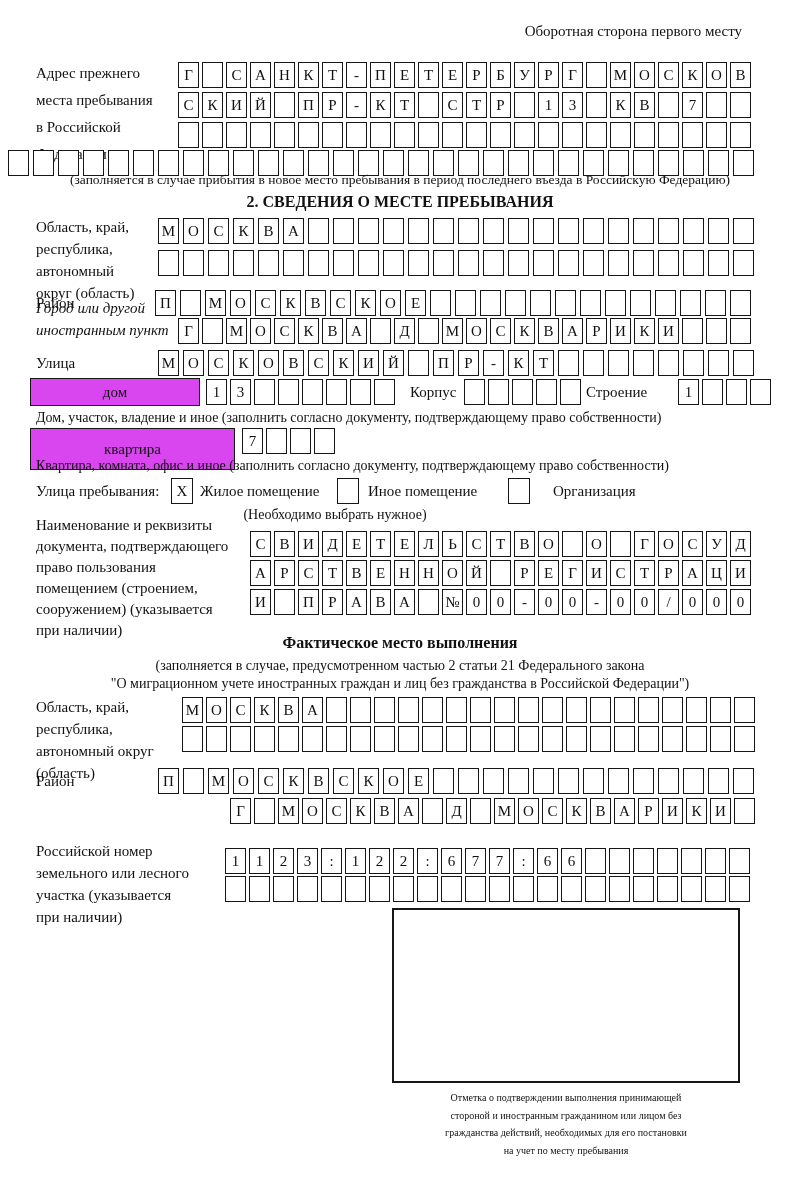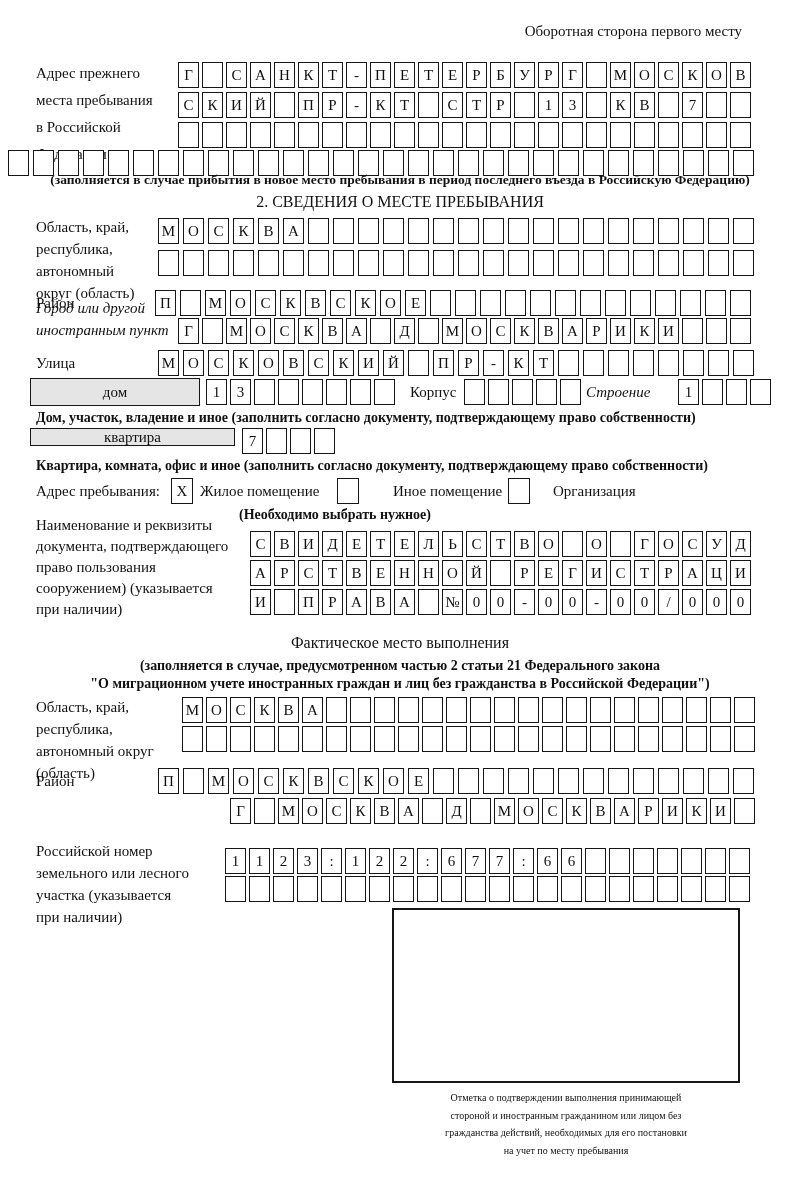--- a/index.html
+++ b/index.html
@@ -3,37 +3,37 @@
 <meta charset="utf-8">
 <style>
   html,body{margin:0;padding:0;background:#888;}
   .page{
     position:relative;width:800px;height:1180px;background:#ffffff;
     font-family:"Liberation Serif","DejaVu Serif",serif;color:#111;
     margin:0 auto;overflow:hidden;
   }
   .abs{position:absolute;}
   .lbl{font-size:15px;line-height:22px;white-space:nowrap;}
-  .note{font-size:13.5px;white-space:nowrap;font-weight:bold;}
-  .title{font-weight:normal;font-size:16px;}
+  .note{font-size:13.5px;white-space:nowrap;}
+  .title{font-weight:bold;font-size:16px;}
   .center{left:0;width:800px;text-align:center;}
   .cellrow{display:flex;gap:3px;}
   .cellrow.wide{gap:4px;}
   .cell{
     box-sizing:border-box;width:21px;height:26px;flex:0 0 auto;
     border:1.7px solid #161616;display:flex;align-items:center;justify-content:center;
     font-size:15px;line-height:1;background:#fff;
   }
   .checkbox{
     box-sizing:border-box;width:22px;height:26px;border:1.7px solid #161616;
     display:flex;align-items:center;justify-content:center;font-size:15px;background:#fff;
   }
   .fieldbox{
     box-sizing:border-box;border:1.7px solid #161616;display:flex;
-    align-items:center;justify-content:center;font-size:15px;background:#e5e5e5;
+    align-items:center;justify-content:center;font-size:15px;background:#d946ef;
   }
   .stampbox{box-sizing:border-box;border:2px solid #161616;background:#fff;}
   .cap{font-size:10px;line-height:17.5px;text-align:center;}
 </style>
 </head>
 <body>
 
 <div class="page">
 
   <div class="abs lbl" style="top:20px;right:58px;">Оборотная сторона первого месту</div>
@@ -317,56 +317,57 @@
         <span class="cell"></span>
       </div>
     <div class="abs lbl" style="left:380px;top:3px;">Корпус</div>
     <div class="abs cellrow" style="left:434px;top:1px;">
         <span class="cell"></span>
         <span class="cell"></span>
         <span class="cell"></span>
         <span class="cell"></span>
         <span class="cell"></span>
       </div>
-    <div class="abs lbl" style="left:556px;top:3px;font-style:italic;">Строение</div>
+    <div class="abs lbl" style="left:556px;top:3px;">Строение</div>
     <div class="abs cellrow" style="left:648px;top:1px;">
         <span class="cell">1</span>
         <span class="cell"></span>
         <span class="cell"></span>
         <span class="cell"></span>
       </div>
   </div>
   <div class="abs note" style="left:36px;top:410px;font-size:14px;">Дом, участок, владение и иное (заполнить согласно документу, подтверждающему право собственности)</div>
 
   <div class="abs" style="left:30px;top:428px;width:740px;height:26px;">
-    <div class="abs fieldbox" style="left:0;top:0;width:205px;height:18px;">квартира</div>
+    <div class="abs fieldbox" style="left:0;top:0;width:205px;height:42px;">квартира</div>
     <div class="abs cellrow" style="left:212px;top:0;">
         <span class="cell">7</span>
         <span class="cell"></span>
         <span class="cell"></span>
         <span class="cell"></span>
       </div>
   </div>
   <div class="abs note" style="left:36px;top:458px;font-size:14px;">Квартира, комната, офис и иное (заполнить согласно документу, подтверждающему право собственности)</div>
 
   <div class="abs" style="left:36px;top:478px;width:730px;height:26px;">
-    <div class="abs lbl" style="left:0;top:2px;">Адрес пребывания:</div>
+    <div class="abs lbl" style="left:0;top:2px;">Улица пребывания:</div>
     <div class="abs checkbox" style="left:135px;top:0;">X</div>
     <div class="abs lbl" style="left:164px;top:2px;">Жилое помещение</div>
     <div class="abs checkbox" style="left:301px;top:0;"></div>
-    <div class="abs lbl" style="left:332px;top:2px;margin-left:25px;">Иное помещение</div>
+    <div class="abs lbl" style="left:332px;top:2px;">Иное помещение</div>
     <div class="abs checkbox" style="left:472px;top:0;"></div>
     <div class="abs lbl" style="left:517px;top:2px;">Организация</div>
   </div>
   <div class="abs note" style="left:170px;top:507px;width:330px;text-align:center;font-size:14px;">(Необходимо выбрать нужное)</div>
 
   <div class="abs lbl" style="left:36px;top:515px;line-height:21px;">
       <div>Наименование и реквизиты</div>
       <div>документа, подтверждающего</div>
       <div>право пользования</div>
+      <div>помещением (строением,</div>
       <div>сооружением) (указывается</div>
       <div>при наличии)</div>
     </div>
   <div class="abs cellrow" style="left:250px;top:531px;">
       <span class="cell">С</span>
       <span class="cell">В</span>
       <span class="cell">И</span>
       <span class="cell">Д</span>
       <span class="cell">Е</span>
       <span class="cell">Т</span>

